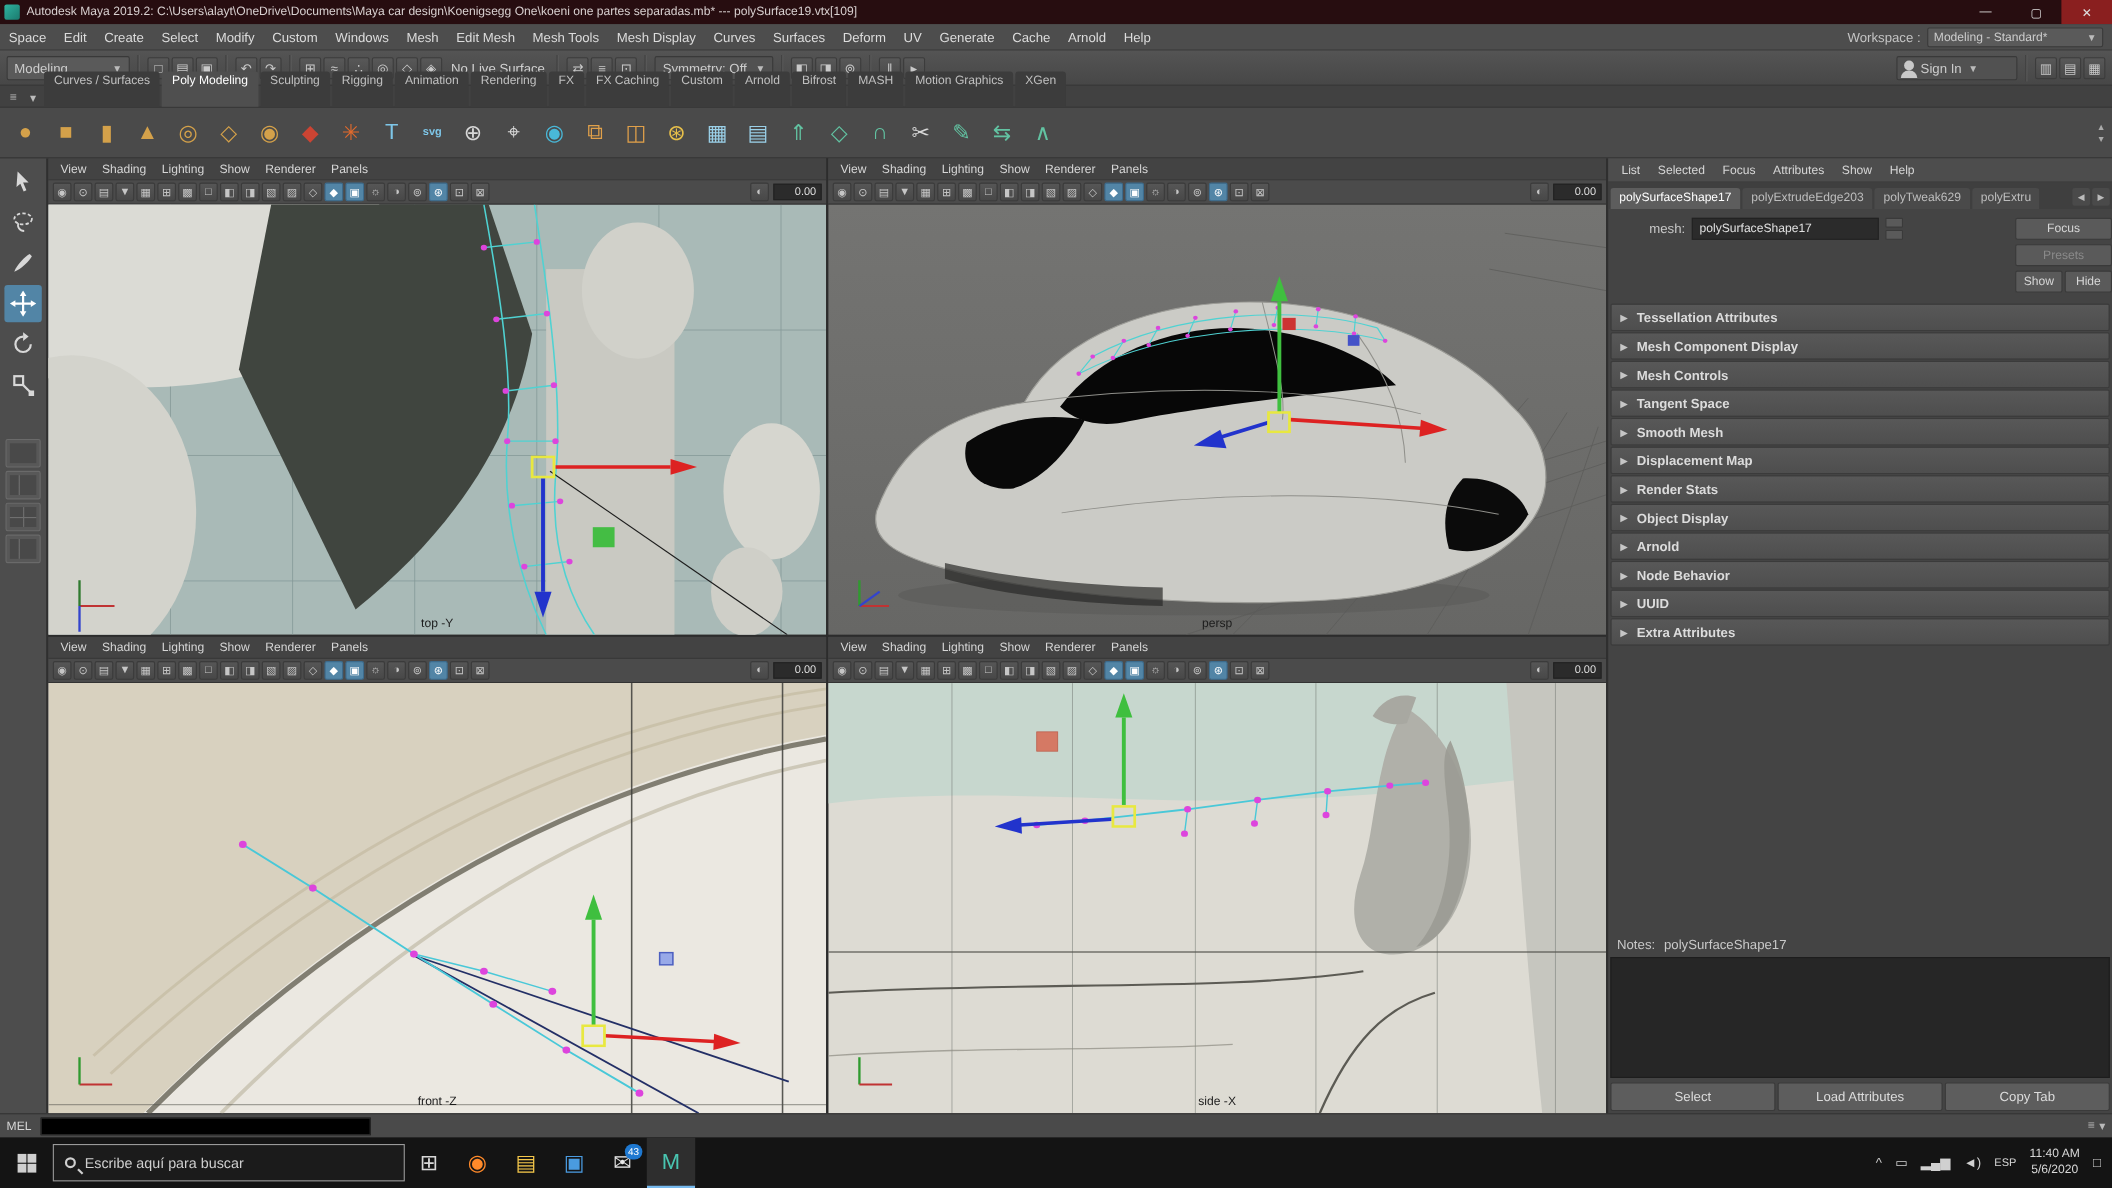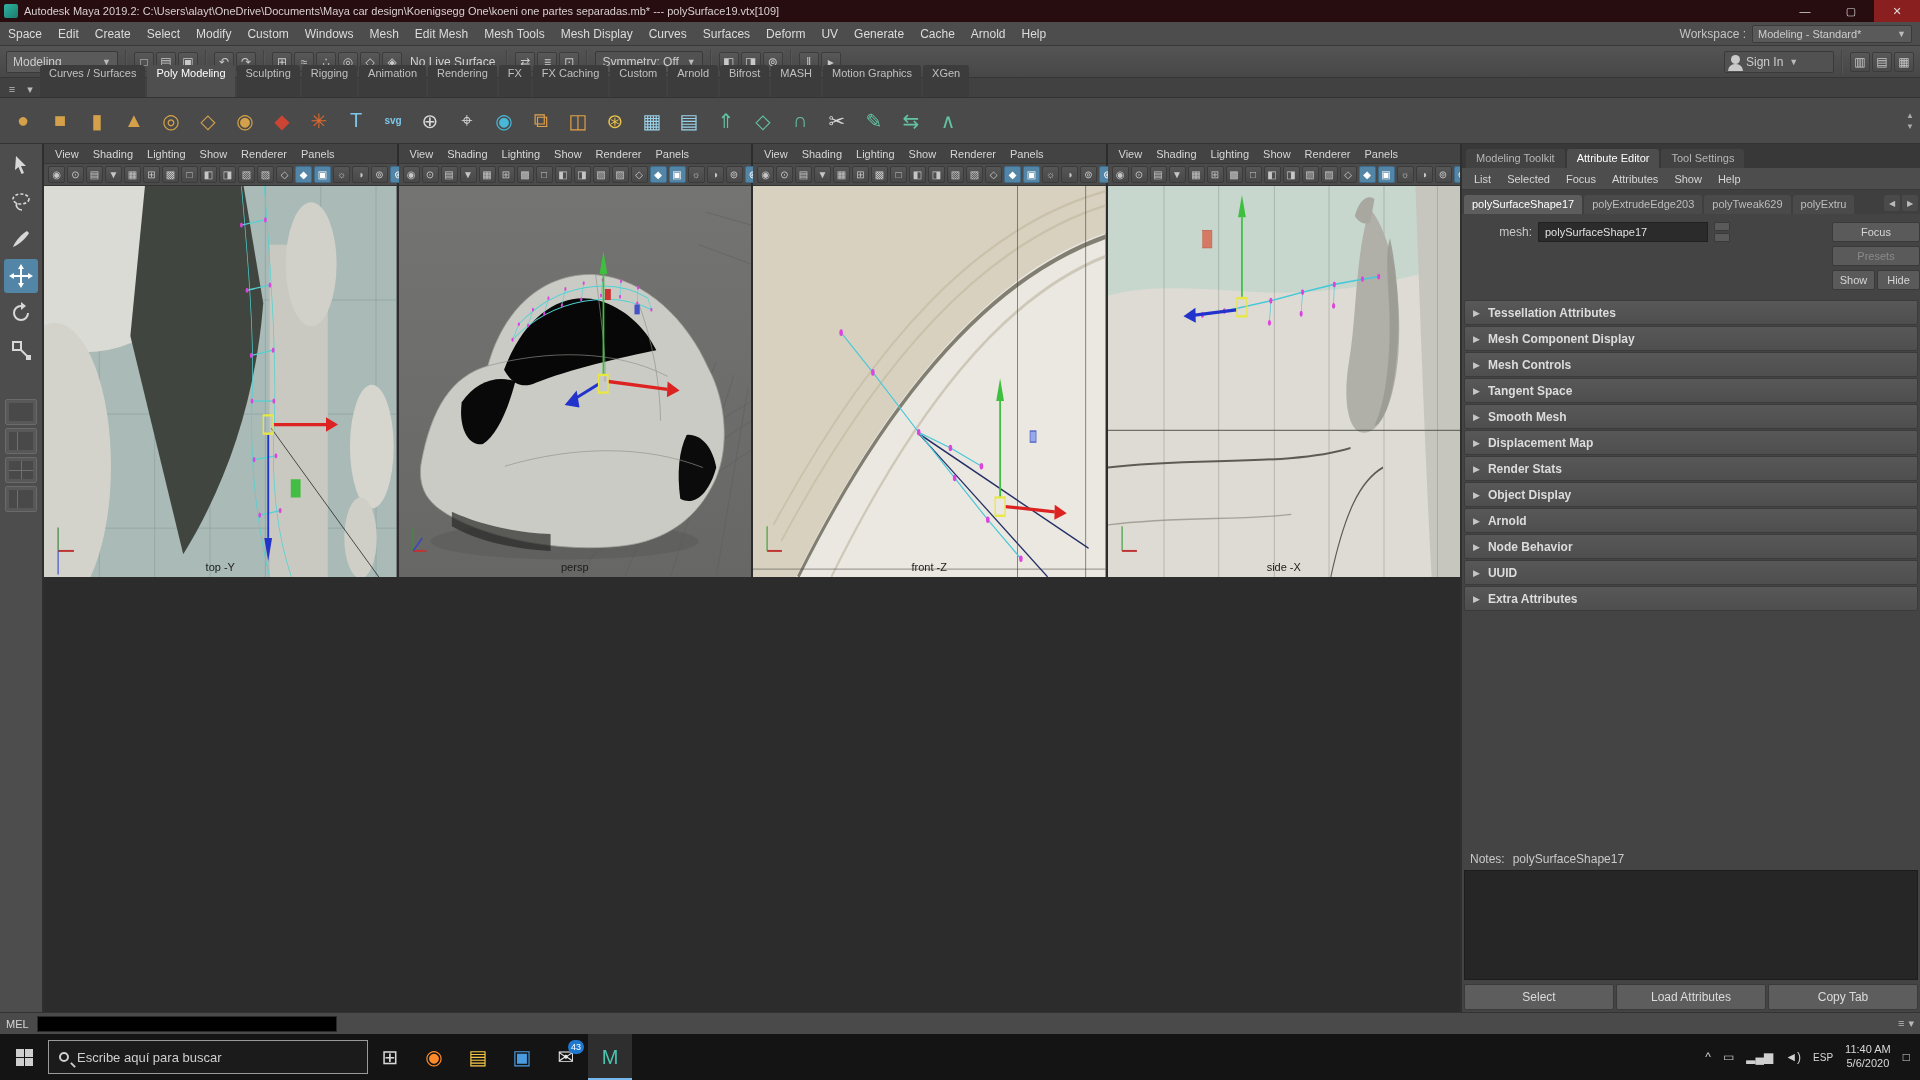--- a/index.html
+++ b/index.html
@@ -68,21 +68,21 @@
   .tool-gap { height:26px; }
   .pane-btn { width:32px; height:26px; border:1px solid #6a6a6a; border-radius:2px; background:#585858; position:relative; }
   .pane-btn.quad:before { content:""; position:absolute; inset:3px; background:
       linear-gradient(#6f6f6f,#6f6f6f) 50% 0/1px 100% no-repeat,
       linear-gradient(#6f6f6f,#6f6f6f) 0 50%/100% 1px no-repeat, #494949; }
   .pane-btn.single:before { content:""; position:absolute; inset:3px; background:#494949; }
   .pane-btn.split:before { content:""; position:absolute; inset:3px; background:
       linear-gradient(#6f6f6f,#6f6f6f) 35% 0/1px 100% no-repeat, #494949; }
 
   
-  .vp-grid { flex:1; display:grid; grid-template-columns:1fr 1fr 1fr 1fr; grid-template-rows:1fr 1fr; gap:2px; background:#2c2c2c; min-width:0; }
+  .vp-grid { flex:1; display:grid; grid-template-columns:1fr 1fr; grid-template-rows:1fr 1fr; gap:2px; background:#2c2c2c; min-width:0; }
   .vp { display:flex; flex-direction:column; background:#444; min-height:0; min-width:0; }
   .vp-menu { height:20px; background:#434343; border-bottom:1px solid #383838; display:flex; align-items:center; padding:0 4px; flex:0 0 auto; }
   .vp-menu-item { padding:0 7px; font-size:11px; color:#d6d6d6; }
   .vp-icons { height:22px; background:#4b4b4b; border-bottom:1px solid #333; display:flex; align-items:center; gap:3px; padding:0 4px; flex:0 0 auto; }
   .vp-ico-strip { display:flex; gap:2px; }
   .vp-ico { width:17px; height:17px; display:flex; align-items:center; justify-content:center; font-size:10px;
             color:#c6c6c6; background:linear-gradient(#565656,#484848); border:1px solid #3b3b3b; border-radius:2px; }
   .vp-ico.active { background:#5285a6; color:#fff; border-color:#3c6b8c; }
   .vp-exposure { margin-left:auto; display:flex; align-items:center; gap:4px; }
   .vp-exposure .val { width:44px; height:15px; background:#2b2b2b; border:1px solid #222; color:#ddd;
@@ -770,26 +770,20 @@
                 <line x1="40" y1="560" x2="40" y2="522" stroke="#2f9a2f"></line>
                 <line x1="40" y1="560" x2="82" y2="560" stroke="#c03333"></line>
               </g>
           </svg>
           <div class="vp-label">side -X</div>
         </div>
       </div>
     </div>
 
     <div class="ae-panel">
-      <div class="ae-tabs">
-
-      <div class="ae-tab">Modeling Toolkit</div>
-          <div class="ae-tab active">Attribute Editor</div>
-          <div class="ae-tab">Tool Settings</div>
-        </div>
       <div class="ae-menu">
 
       <span class="ae-menu-item">List</span>
           <span class="ae-menu-item">Selected</span>
           <span class="ae-menu-item">Focus</span>
           <span class="ae-menu-item">Attributes</span>
           <span class="ae-menu-item">Show</span>
           <span class="ae-menu-item">Help</span>
         </div>
       <div class="ae-nodetabs">

